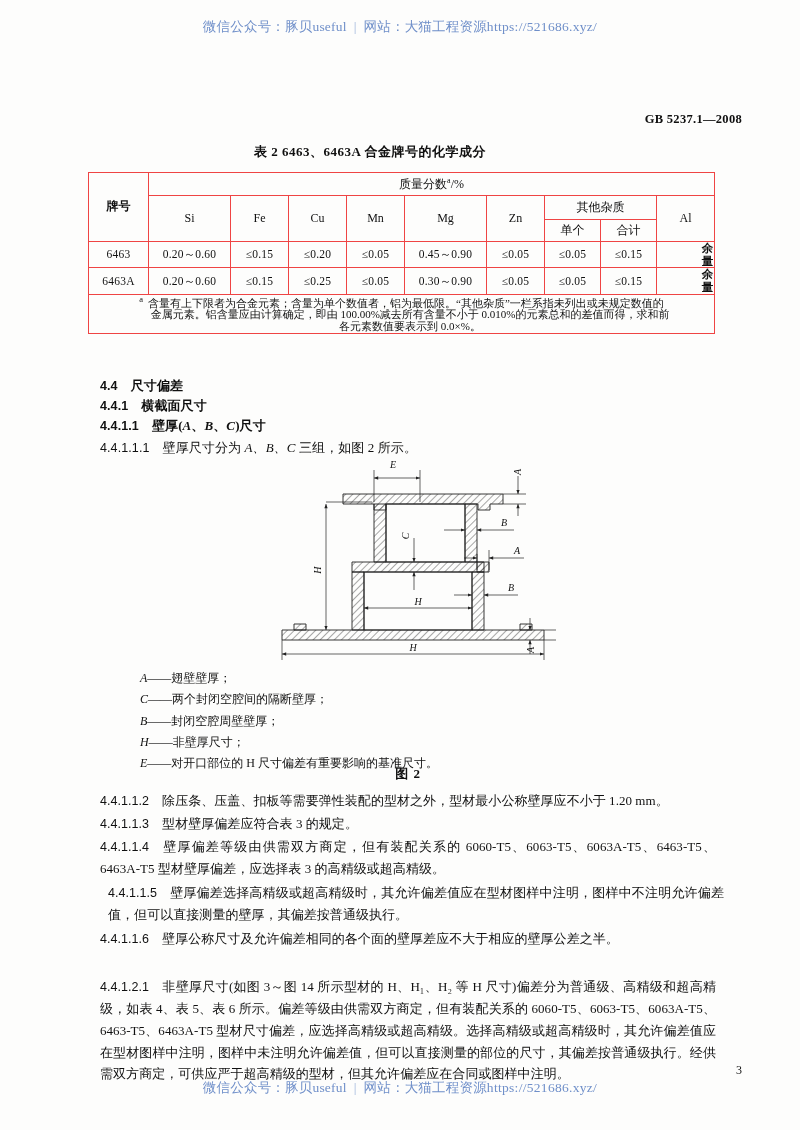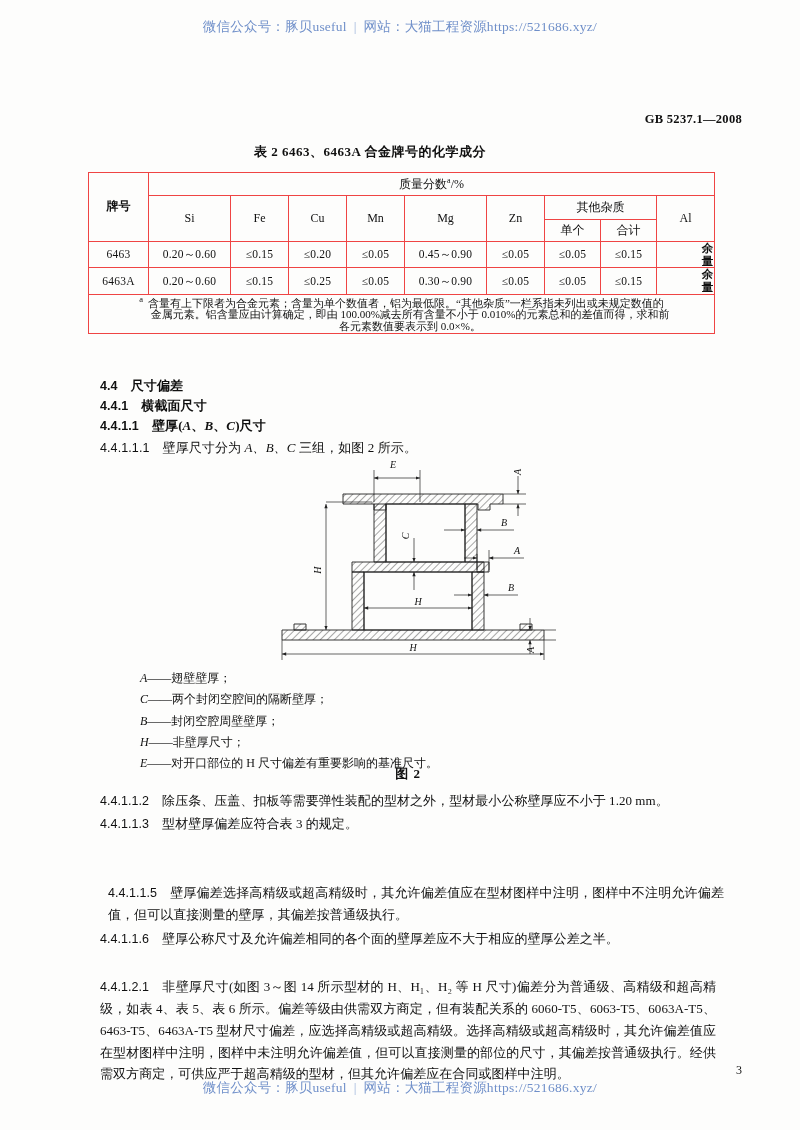--- a/index.html
+++ b/index.html
@@ -380,20 +380,23 @@
   <div class="fig-cap">图 2</div>
 
   <div class="para" style="left:100px; top:790px; width:612px;">
     <span class="num">4.4.1.1.2</span><span class="gap-m"></span><span>除压条、压盖、扣板等需要弹性装配的型材之外，型材最小公称壁厚应不小于 1.20 mm。</span>
   </div>
 
   <div class="para" style="left:100px; top:813px; width:612px;">
     <span class="num">4.4.1.1.3</span><span class="gap-m"></span><span>型材壁厚偏差应符合表 3 的规定。</span>
   </div>
 
+  <div class="para" style="left:100px; top:836px; width:616px;">
+    <span class="num">4.4.1.1.4</span><span class="gap-m"></span><span>壁厚偏差等级由供需双方商定，但有装配关系的 6060-T5、6063-T5、6063A-T5、6463-T5、6463A-T5 型材壁厚偏差，应选择表 3 的高精级或超高精级。</span>
+  </div>
 
   <div class="para" style="left:100px; top:882px; width:616px;margin-left:8px;">
     <span class="num">4.4.1.1.5</span><span class="gap-m"></span><span>壁厚偏差选择高精级或超高精级时，其允许偏差值应在型材图样中注明，图样中不注明允许偏差值，但可以直接测量的壁厚，其偏差按普通级执行。</span>
   </div>
 
   <div class="para" style="left:100px; top:928px; width:616px;">
     <span class="num">4.4.1.1.6</span><span class="gap-m"></span><span>壁厚公称尺寸及允许偏差相同的各个面的壁厚差应不大于相应的壁厚公差之半。</span>
   </div>
 
 

